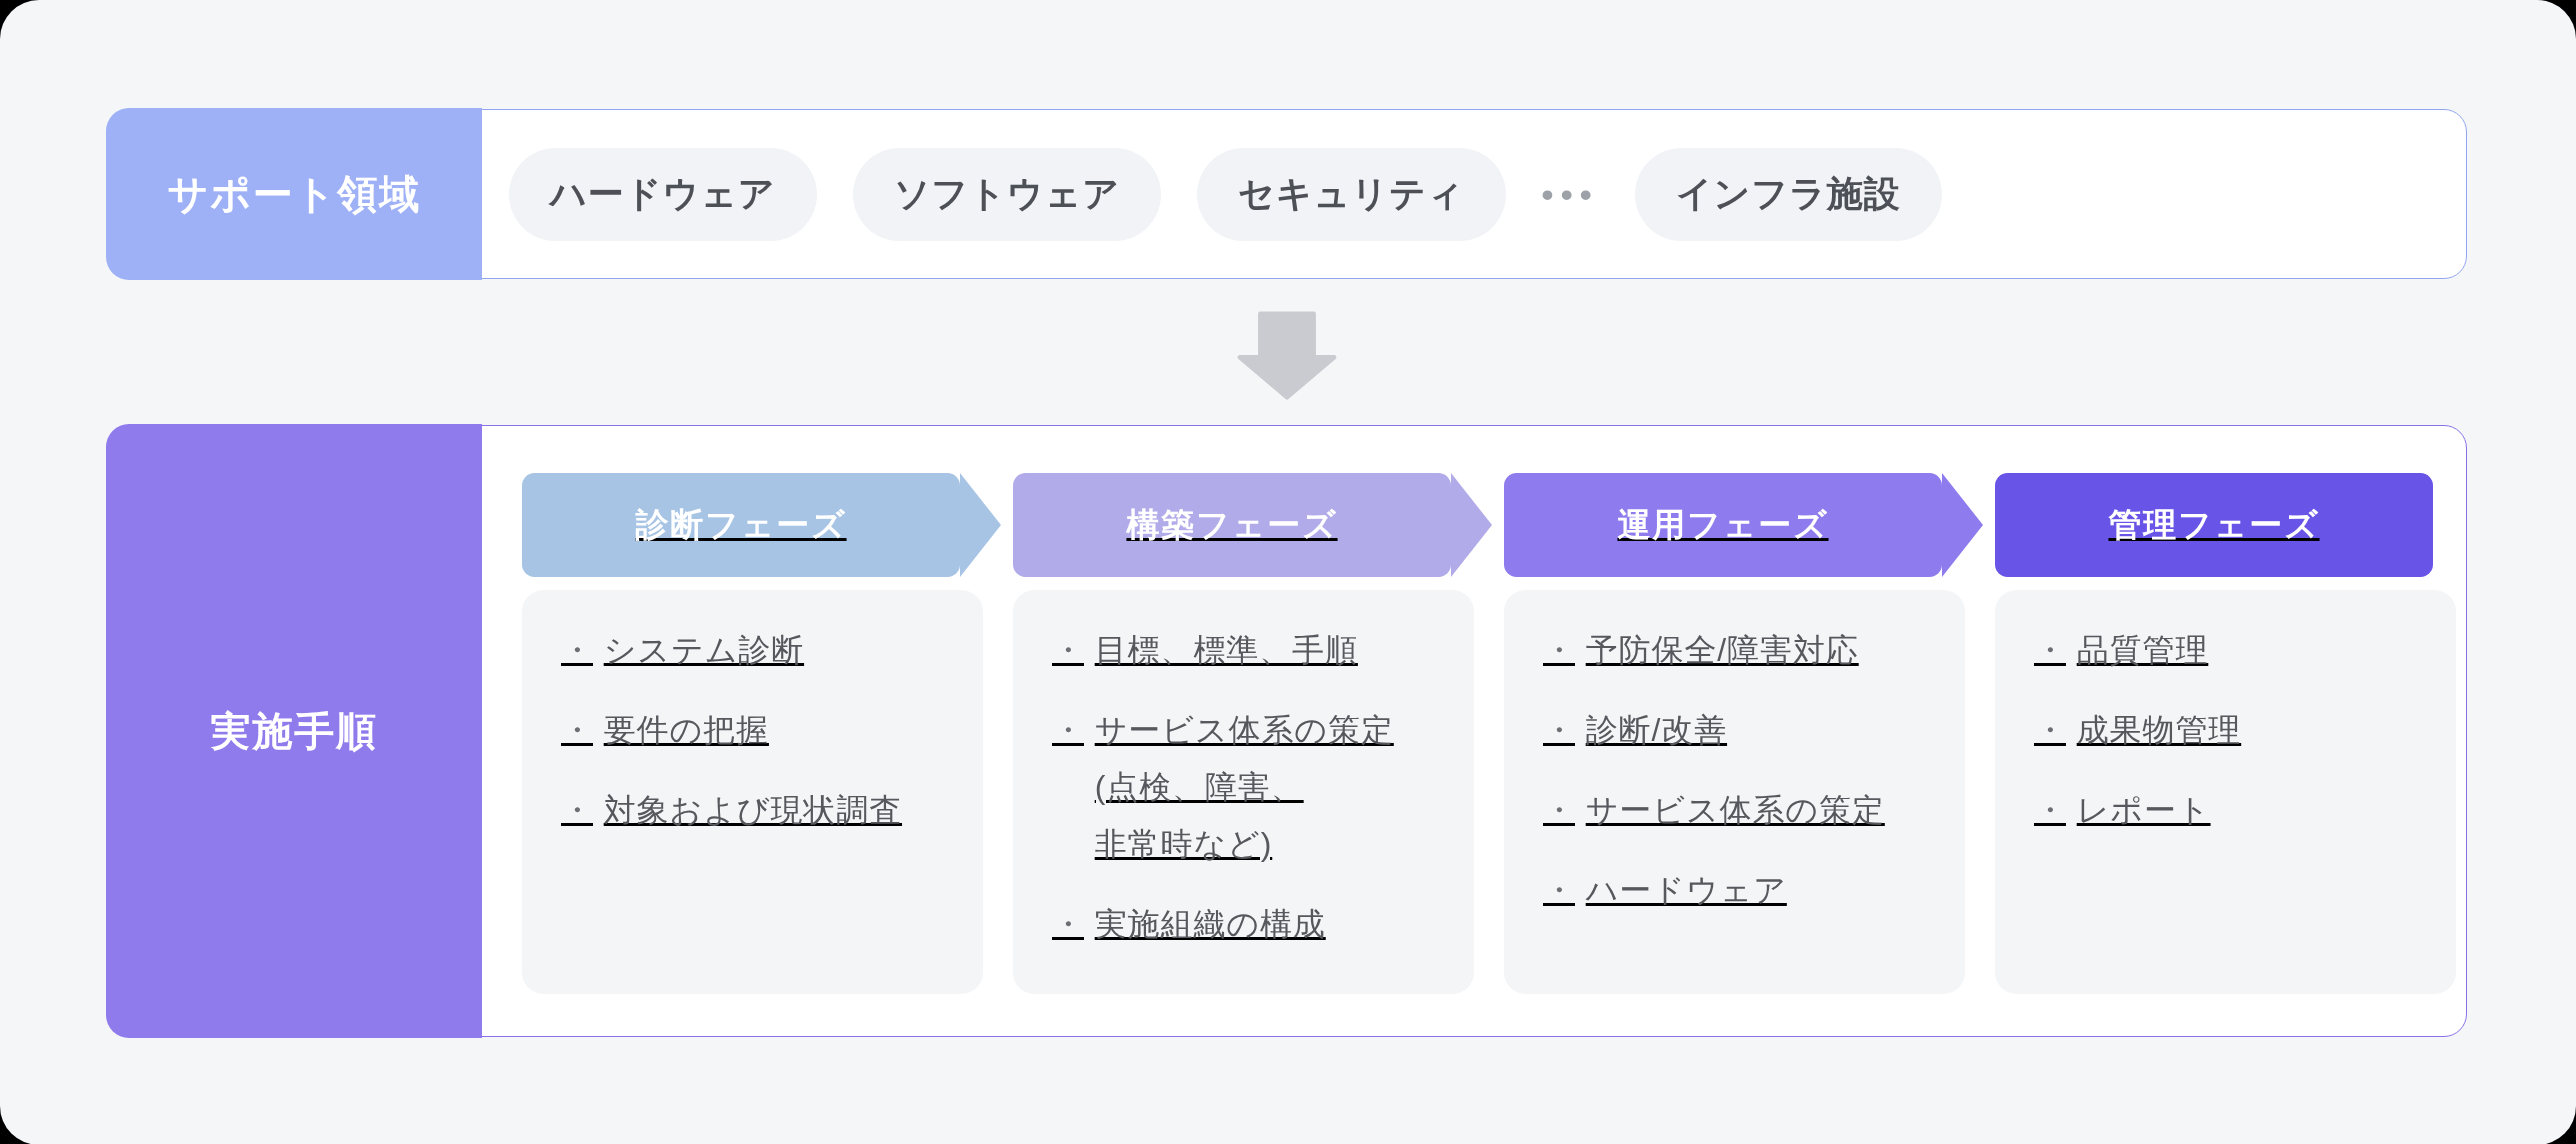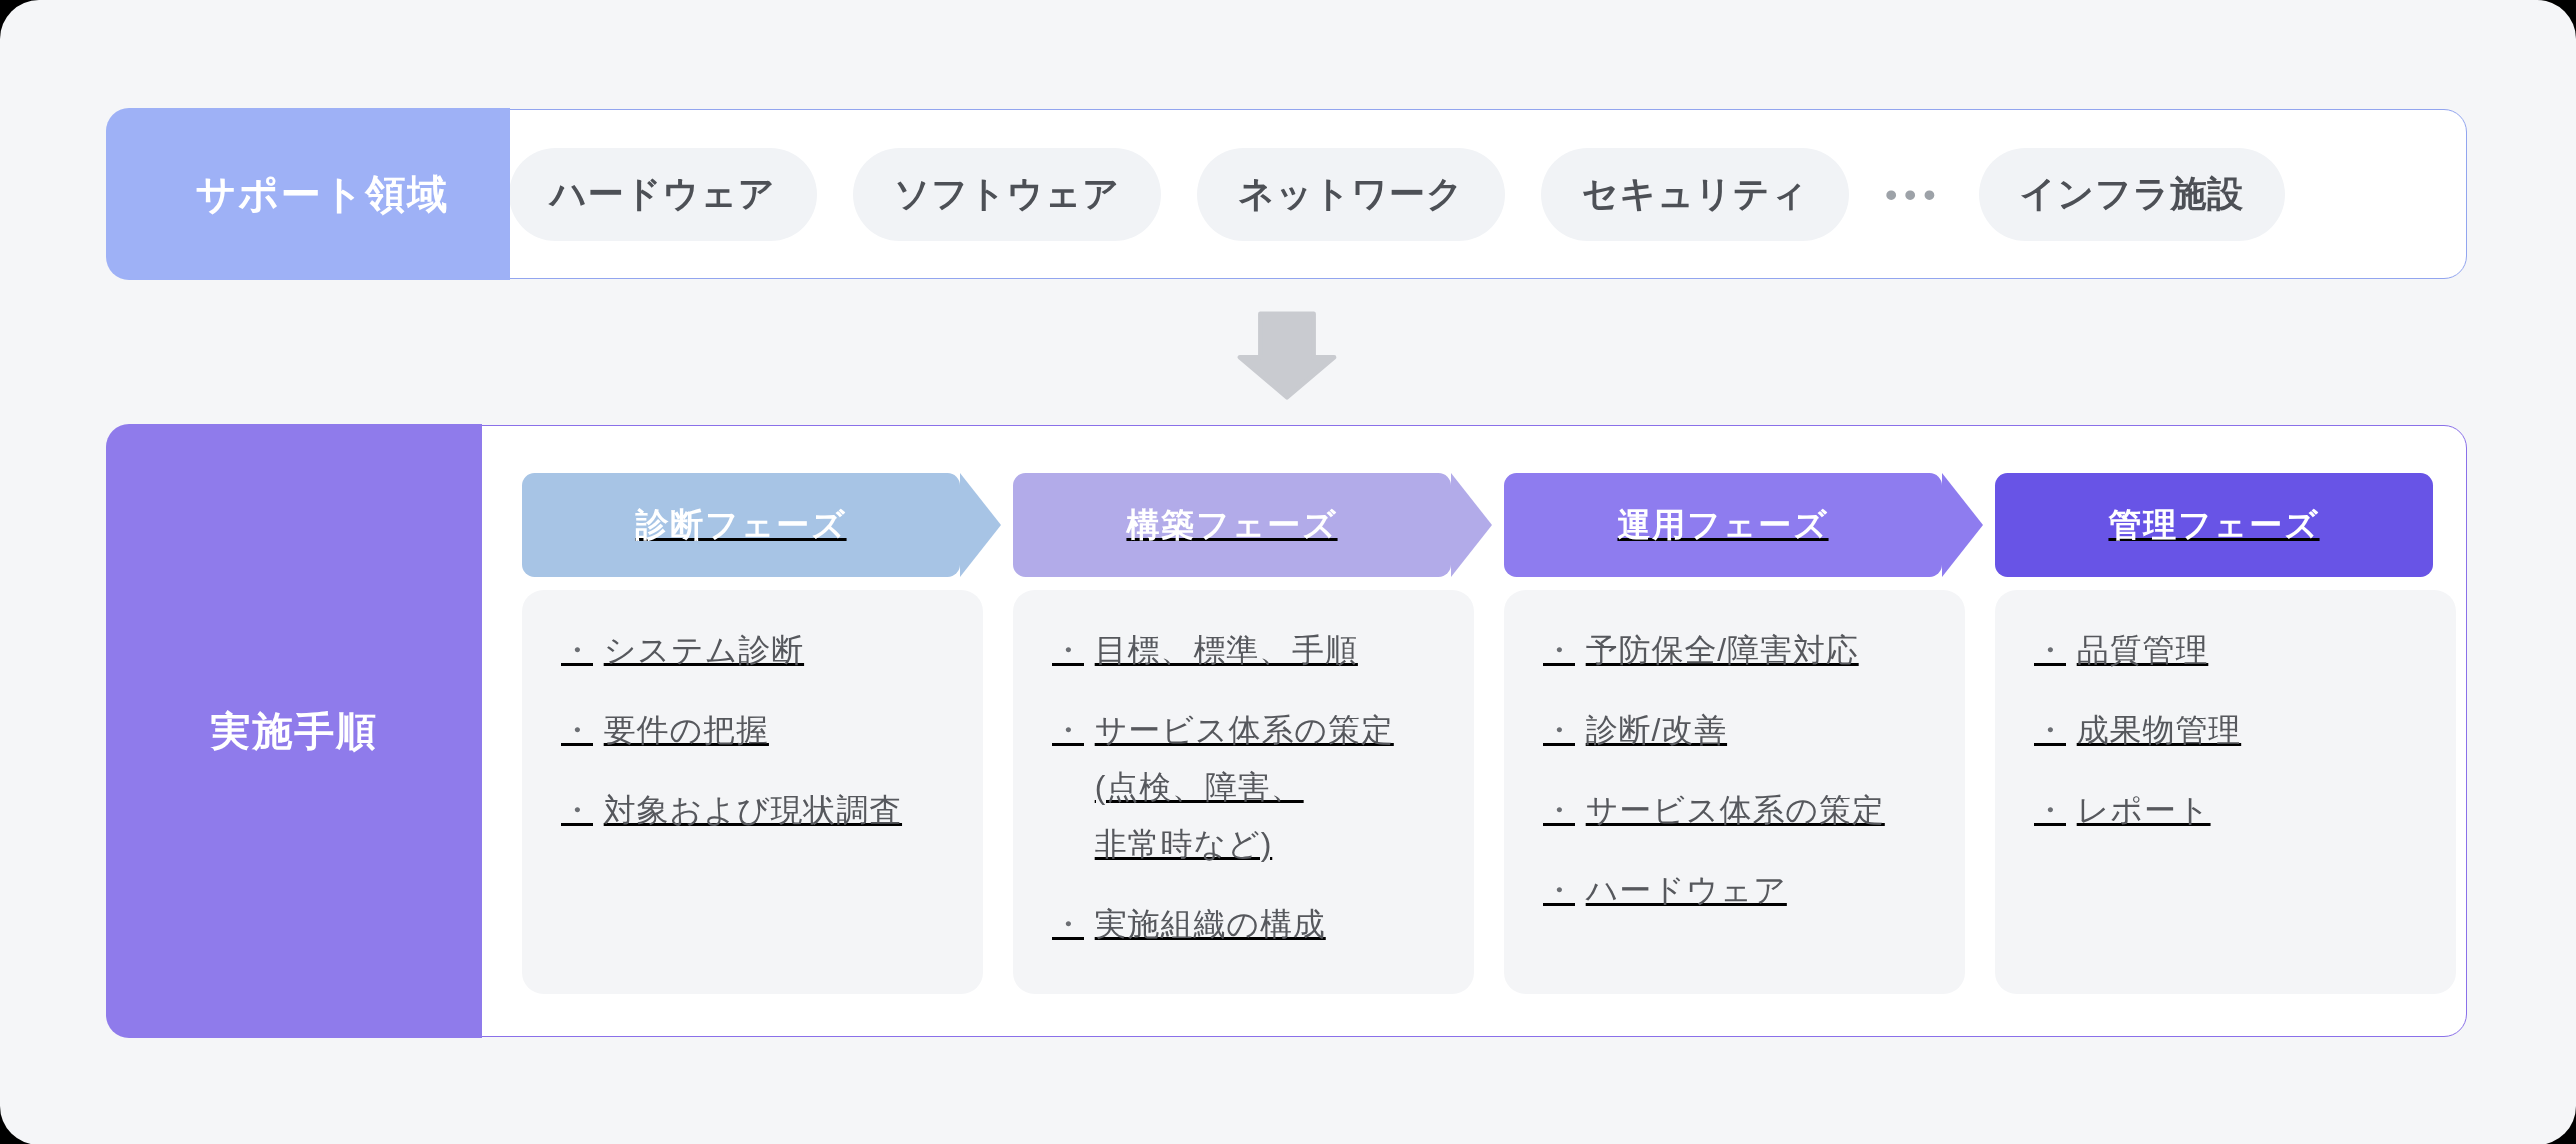--- a/index.html
+++ b/index.html
@@ -16,21 +16,21 @@
   .top-band{
     position:absolute;left:107px;top:109px;width:2360px;height:170px;
     background:#FFFFFF;border:1.8px solid #92A5EF;border-radius:23px;
     box-sizing:border-box;display:flex;align-items:center;
   }
   .band-label{
     position:absolute;left:-1.8px;top:-1.8px;bottom:-1.8px;width:376px;
     border-radius:23px 0 0 23px;display:flex;align-items:center;justify-content:center;
     color:#FFFFFF;font-size:40px;font-weight:bold;letter-spacing:1.8px;
   }
-  .top-band .band-label{background:#9EB1F6;padding-left:28px;}
+  .top-band .band-label{background:#9EB1F6;}
   .pill-row{
     margin-left:374px;display:flex;align-items:center;gap:36px;
     padding-left:27px;flex:1;
   }
   .pill{
     height:93px;border-radius:47px;background:#F1F3F6;
     display:flex;align-items:center;justify-content:center;
     padding:0 41px;font-size:36px;font-weight:bold;color:#4D5056;
     white-space:nowrap;letter-spacing:0.9px;
   }
@@ -78,21 +78,20 @@
 </head>
 <body>
 
 <div class="canvas">
 
   <section class="top-band">
     <div class="band-label">サポート領域</div>
     <div class="pill-row">
         <div class="pill">ハードウェア</div>
         <div class="pill">ソフトウェア</div>
-        <div class="pill">ネットワーク</div>
         <div class="pill">セキュリティ</div>
         <div class="dots">•••</div>
         <div class="pill">インフラ施設</div>
       </div>
   </section>
 
   <div class="flow-arrow">
     <svg width="100" height="89" viewBox="0 0 112 100" xmlns="http://www.w3.org/2000/svg">
       <path d="M 26 3 H 86 V 52 H 109 L 56 97 L 3 52 H 26 Z" fill="#C9CBD0" stroke="#C9CBD0" stroke-width="5" stroke-linejoin="round"></path>
     </svg>

